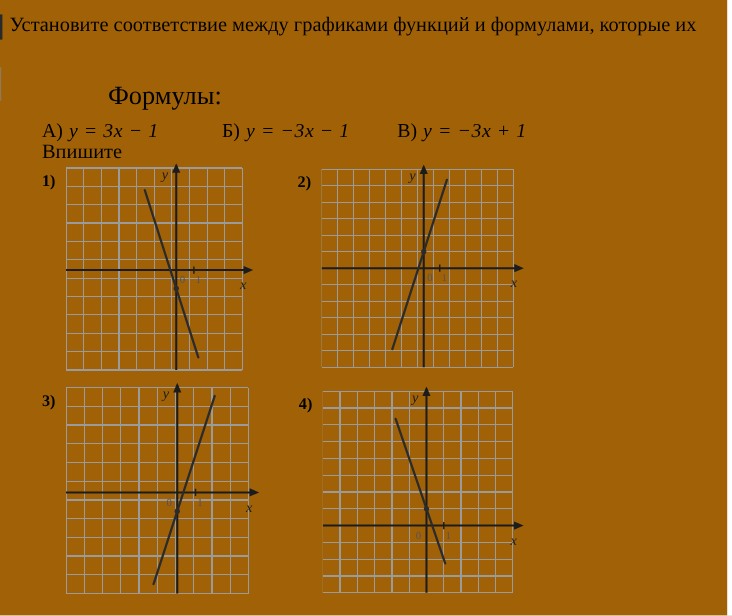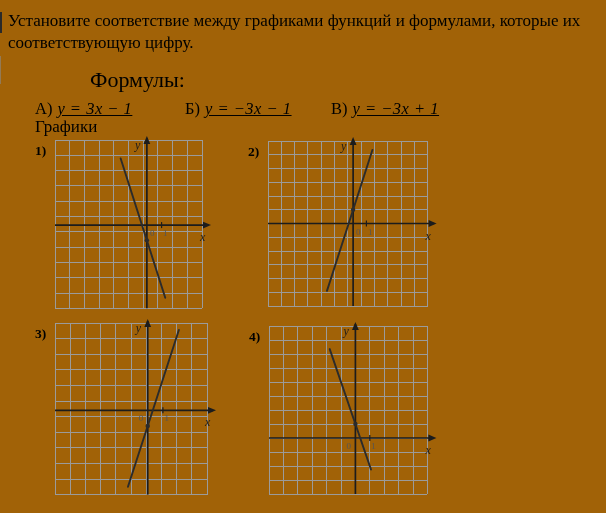--- a/index.html
+++ b/index.html
@@ -6,54 +6,53 @@
   .page {
     position:relative; width:606px; height:513px; background:#a16207;
     font-family:"Liberation Serif", serif; color:#000; overflow:hidden;
   }
   .edge-mark { position:absolute; left:0; top:12px; width:2px; height:21px; background:#2a2a2a; }
   .edge-mark2 { position:absolute; left:0; top:56px; width:1px; height:28px; background:#8a8a8a; opacity:.6; }
   .problem { position:absolute; left:8px; top:10px; font-size:17px; line-height:22px; white-space:nowrap; }
   .formulas-header { position:absolute; left:90px; top:67px; font-size:22px; }
   .formula-item { position:absolute; top:99px; font-size:16.5px; white-space:nowrap; }
   .formula-item .letter { font-style:normal; }
-  .formula-item .expr { font-style:italic; margin-left:5px; letter-spacing:0.5px;text-decoration:underline; }
+  .formula-item .expr { font-style:italic; margin-left:5px; letter-spacing:0.5px; }
   .f0 { left:35px; } .f1 { left:185px; } .f2 { left:331px;text-align:center; }
   .graphs-header { position:absolute; left:35px; top:117px; font-size:17px; }
   .graph { position:absolute; display:flex; align-items:flex-start; }
   .g0 { left:35px; top:136px; } .g1 { left:248px; top:137px; }
   .g2 { left:35px; top:319px; } .g3 { left:249px; top:322px; }
   .gnum { width:20px; font-weight:bold; font-size:13.5px; padding-top:7px; font-family:"Liberation Serif", serif; }
   svg text { font-family:"Liberation Serif", serif; }
 </style>
 </head>
 <body>
 
 <div class="page">
   <div class="edge-mark"></div>
   <div class="edge-mark2"></div>
 
   <div class="problem">
     <div>Установите соответствие между графиками функций и формулами, которые их</div>
-    <div>соответствующую цифру.</div>
   </div>
 
   <div class="formulas-header">Формулы:</div>
 
   <div class="formula-item f0">
     <span class="letter">А)</span><span class="expr">y = 3x − 1</span>
   </div>
   <div class="formula-item f1">
     <span class="letter">Б)</span><span class="expr">y = −3x − 1</span>
   </div>
   <div class="formula-item f2">
     <span class="letter">В)</span><span class="expr">y = −3x + 1</span>
   </div>
 
-  <div class="graphs-header">Графики</div>
+  <div class="graphs-header">Впишите</div>
 
   <div class="graph g0">
     <span class="gnum">1)</span>
     <div class="plot"><svg width="157" height="174.3">
           <g stroke="#9b9b9b" stroke-width="1" shape-rendering="crispEdges">
             <line x1="0" y1="4" x2="0" y2="172.3"></line>
             <line x1="14.7" y1="4" x2="14.7" y2="172.3"></line>
             <line x1="29.4" y1="4" x2="29.4" y2="172.3"></line>
             <line x1="44.099999999999994" y1="4" x2="44.099999999999994" y2="172.3"></line>
             <line x1="58.8" y1="4" x2="58.8" y2="172.3"></line>

